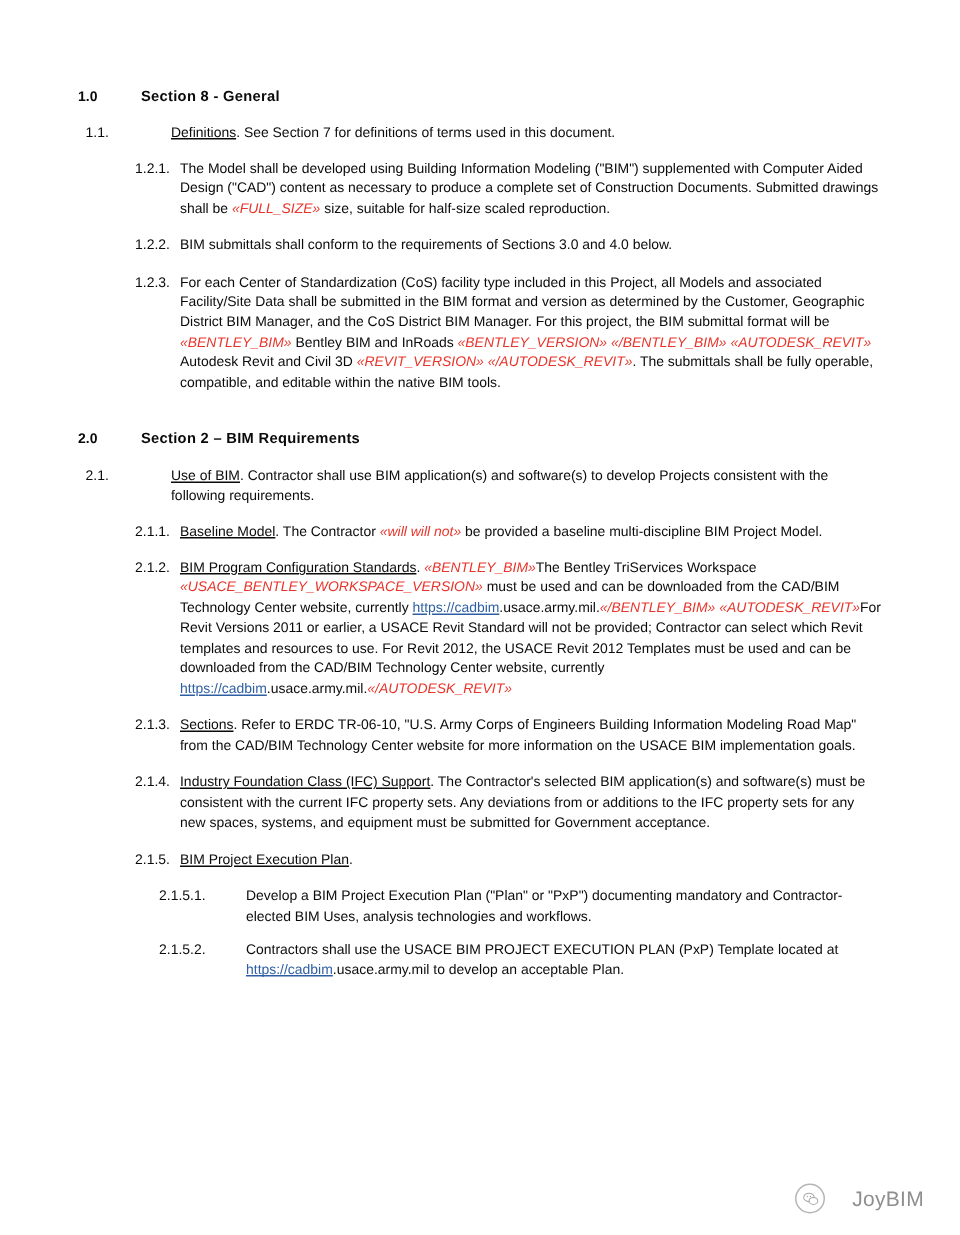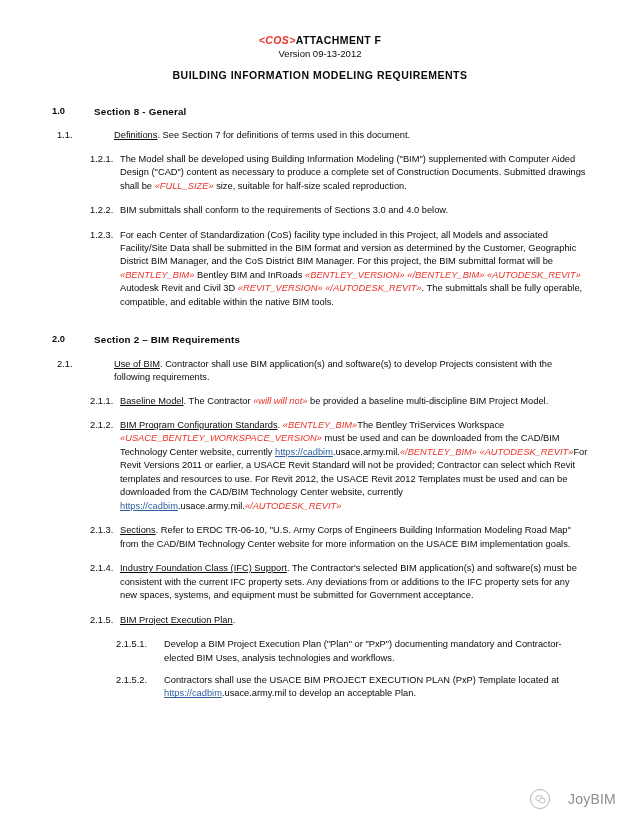--- a/index.html
+++ b/index.html
@@ -87,21 +87,21 @@
     padding-left: 68px;
     margin-bottom: 11px;
   }
   .lvl3 .num { left: 18px; margin-left: 20px; }
 
   
   .lvl4 {
     padding-left: 112px;
     margin-bottom: 9px;
   }
-  .lvl4 .num { left: 64px; }
+  .lvl4 .num { left: 54px; }
 
   .u { text-decoration: underline; margin-top: 45px; }
   
   .watermark {
     position: absolute;
     right: 24px;
     bottom: 14px;
     display: flex;
     align-items: center;
     gap: 18px;
@@ -123,27 +123,20 @@
     font-size: 14px;
     color: #8f8f8f;
     letter-spacing: 0.2px;
   }
 </style>
 </head>
 <body>
 
 <div class="page">
 
-  <div class="doc-header">
-    <div class="title-line">
-      <span class="tag">&lt;COS&gt;</span><span>ATTACHMENT  F</span>
-    </div>
-    <div class="version-line">Version 09-13-2012</div>
-    <div class="subtitle-line">BUILDING INFORMATION  MODELING REQUIREMENTS</div>
-  </div>
 
   <div class="block lvl1">
     <span class="num">1.0</span>
     <span class="body">Section 8 - General</span>
   </div>
 
   <div class="block lvl2">
     <span class="num">1.1.</span>
     <span class="body"><span class="u">Definitions</span><span>.  See Section 7 for definitions of terms used in this document.</span></span>
   </div>

